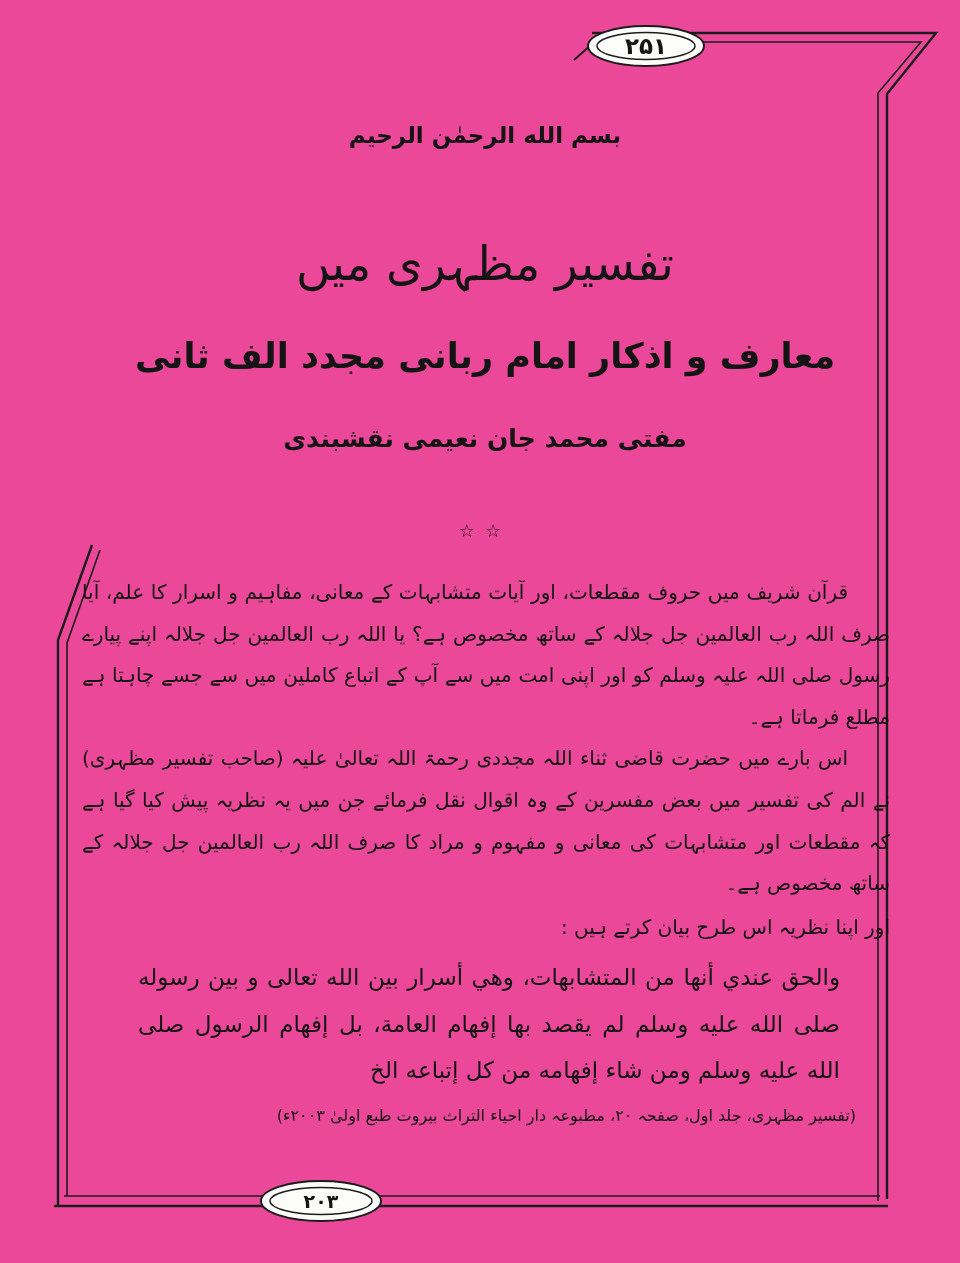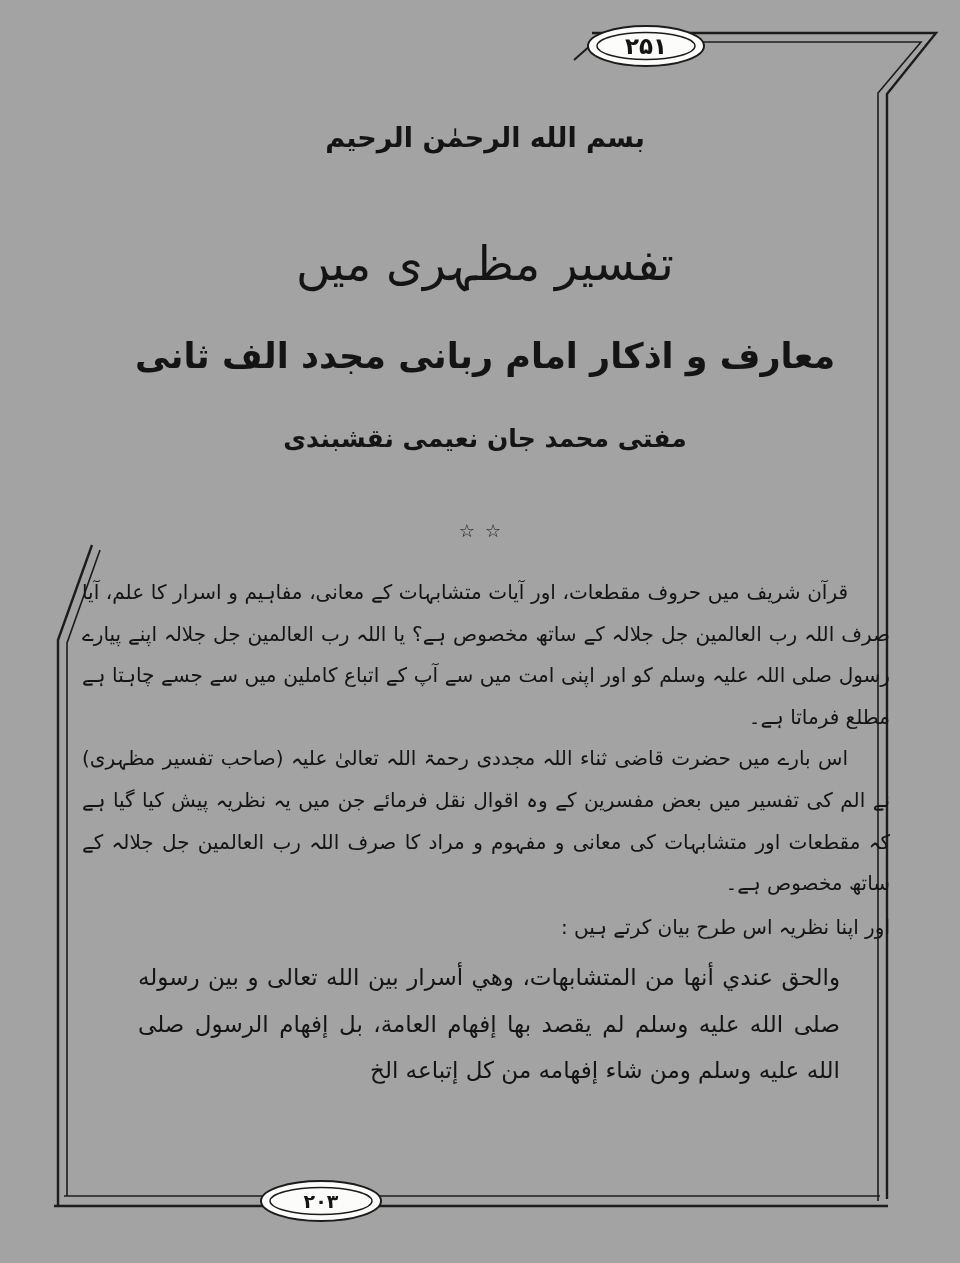--- a/index.html
+++ b/index.html
@@ -1,21 +1,21 @@
 <!DOCTYPE html>
 <html lang="ur" dir="rtl"><head>
 <meta charset="utf-8">
 <style>
   * { margin:0; padding:0; box-sizing:border-box; }
   html,body { background:#e9e9e9; }
   .page {
     position:relative;
     width:960px; height:1263px;
     margin:0 auto;
-    background:#a3a3a3;
+    background:#ec4899;
     color:#141414;
     font-family:"DejaVu Sans", sans-serif;
     overflow:hidden;
   }
   .frame { position:absolute; left:0; top:0; width:960px; height:1263px; }
   .frame path { fill:none; stroke:#1c1c1c; }
   .frame ellipse { stroke:#1c1c1c; }
 
   .page-num {
     position:absolute; left:589px; top:30px; width:114px; height:32px;
@@ -25,21 +25,21 @@
   .footer-num {
     position:absolute; left:262px; top:1186px; width:118px; height:30px;
     line-height:30px; text-align:center; font-size:19px; font-weight:bold;
     direction:rtl;
   }
 
   .center {
     position:absolute; left:70px; width:830px;
     text-align:center; direction:rtl;
   }
-  .bismillah   { top:122px; font-size:27px; font-weight:bold; }
+  .bismillah   { top:122px; font-size:23px; font-weight:bold; }
   .hamd        { top:168px; font-size:21px; font-weight:bold; }
   .title1      { top:236px; font-size:47px; font-weight:normal; letter-spacing:1px; }
   .title2      { top:336px; font-size:35px; font-weight:bold; }
   .author      { top:424px; font-size:25px; font-weight:bold; }
   .affiliation { top:479px; font-size:17px; }
   .stars       { top:520px; font-size:18px; letter-spacing:10px; }
 
   .body-text {
     position:absolute; left:82px; top:572px; width:808px;
     direction:rtl; text-align:justify; text-justify:inter-word;
@@ -89,17 +89,18 @@
   <div class="center title1">تفسیر مظہری میں</div>
   <div class="center author">مفتی محمد جان نعیمی نقشبندی</div>
   <div class="center title2">معارف و اذکار امام ربانی مجدد الف ثانی</div>
   <div class="center stars">☆☆</div>
 
   <div class="body-text">
     <p class="para indent">قرآن شریف میں حروف مقطعات، اور آیات متشابہات کے معانی، مفاہیم و اسرار کا علم، آیا صرف اللہ رب العالمین جل جلالہ کے ساتھ مخصوص ہے؟ یا اللہ رب العالمین جل جلالہ اپنے پیارے رسول صلی اللہ علیہ وسلم کو اور اپنی امت میں سے آپ کے اتباع کاملین میں سے جسے چاہتا ہے مطلع فرماتا ہے۔</p>
     <p class="para indent">اس بارے میں حضرت قاضی ثناء اللہ مجددی رحمۃ اللہ تعالیٰ علیہ (صاحب تفسیر مظہری) نے الم کی تفسیر میں بعض مفسرین کے وہ اقوال نقل فرمائے جن میں یہ نظریہ پیش کیا گیا ہے کہ مقطعات اور متشابہات کی معانی و مفہوم و مراد کا صرف اللہ رب العالمین جل جلالہ کے ساتھ مخصوص ہے۔</p>
     <p class="para lead">اور اپنا نظریہ اس طرح بیان کرتے ہیں :</p>
     <p class="quote">والحق عندي أنها من المتشابهات، وهي أسرار بين الله تعالى و بين رسوله صلى الله عليه وسلم لم يقصد بها إفهام العامة، بل إفهام الرسول صلى الله عليه وسلم ومن شاء إفهامه من كل إتباعه الخ</p>
+    <p class="reference">(تفسیر مظہری، جلد اول، صفحہ ۲۰، مطبوعہ دار احیاء التراث بیروت طبع اولیٰ ۲۰۰۳ء)</p>
   </div>
 
   <div class="footer-num">۲۰۳</div>
 
 </div>
 
 </body></html>

